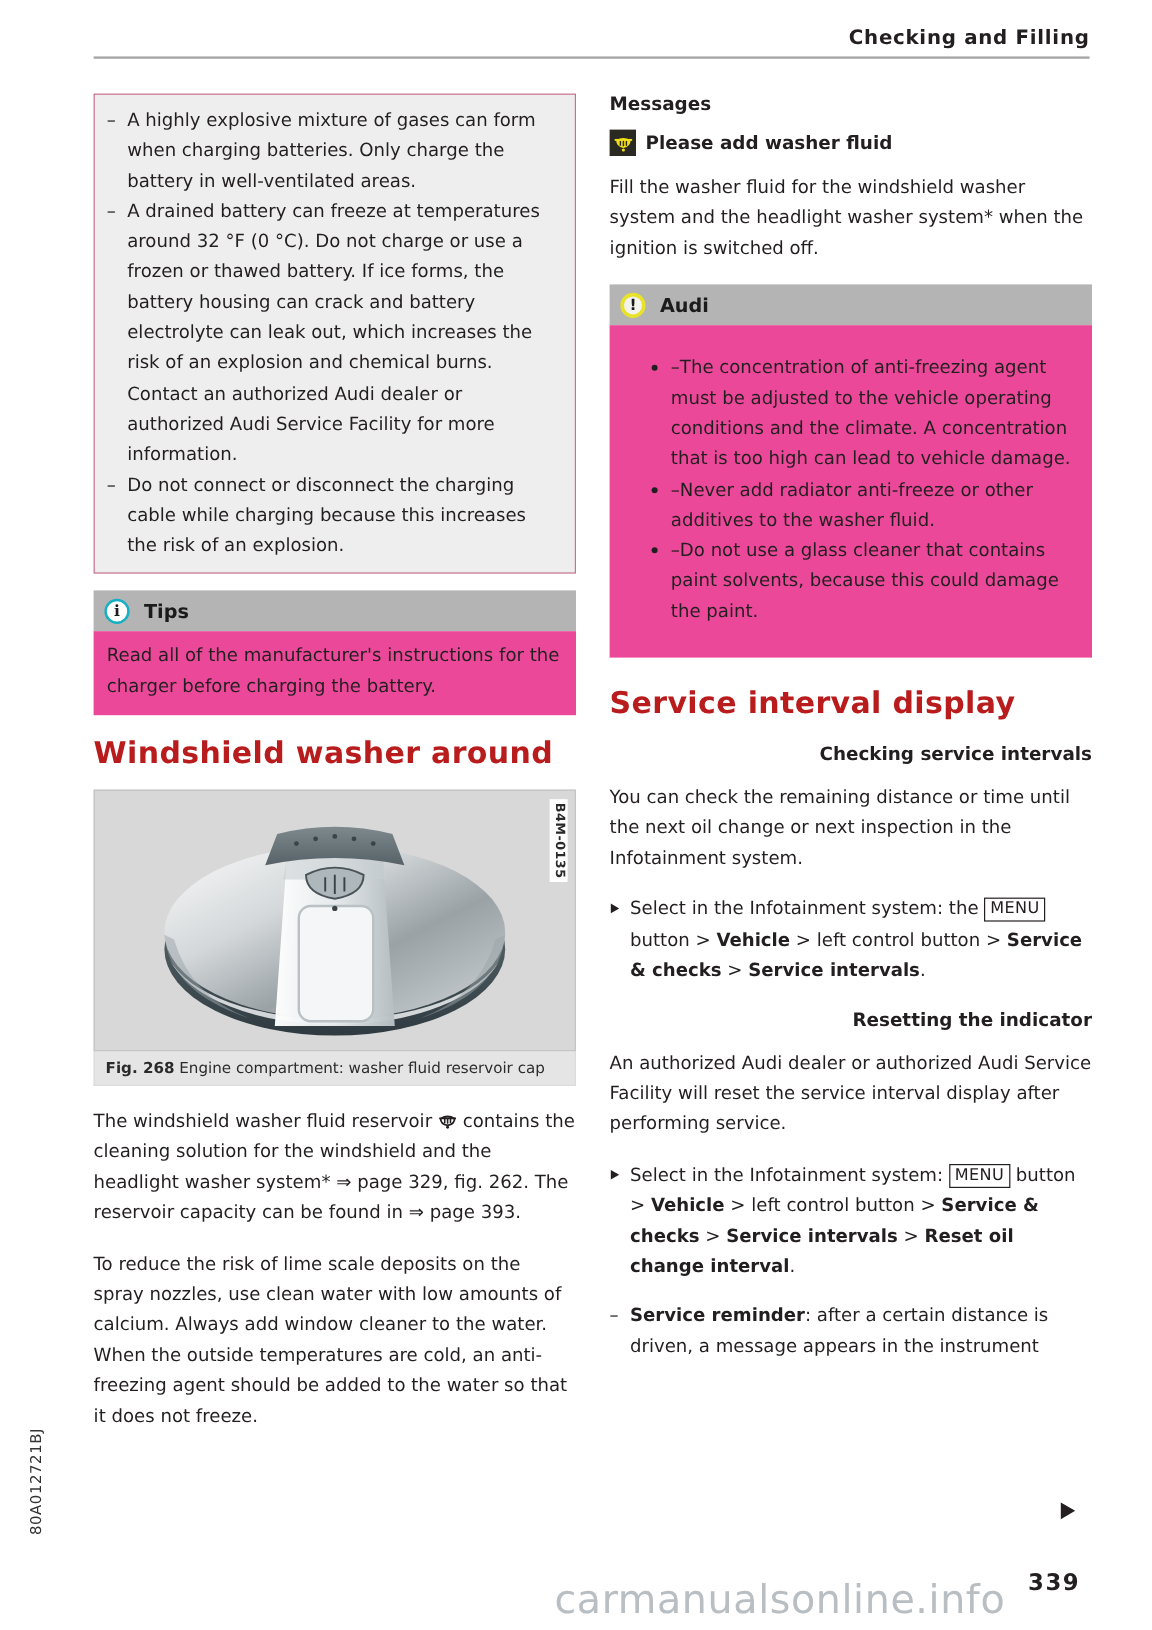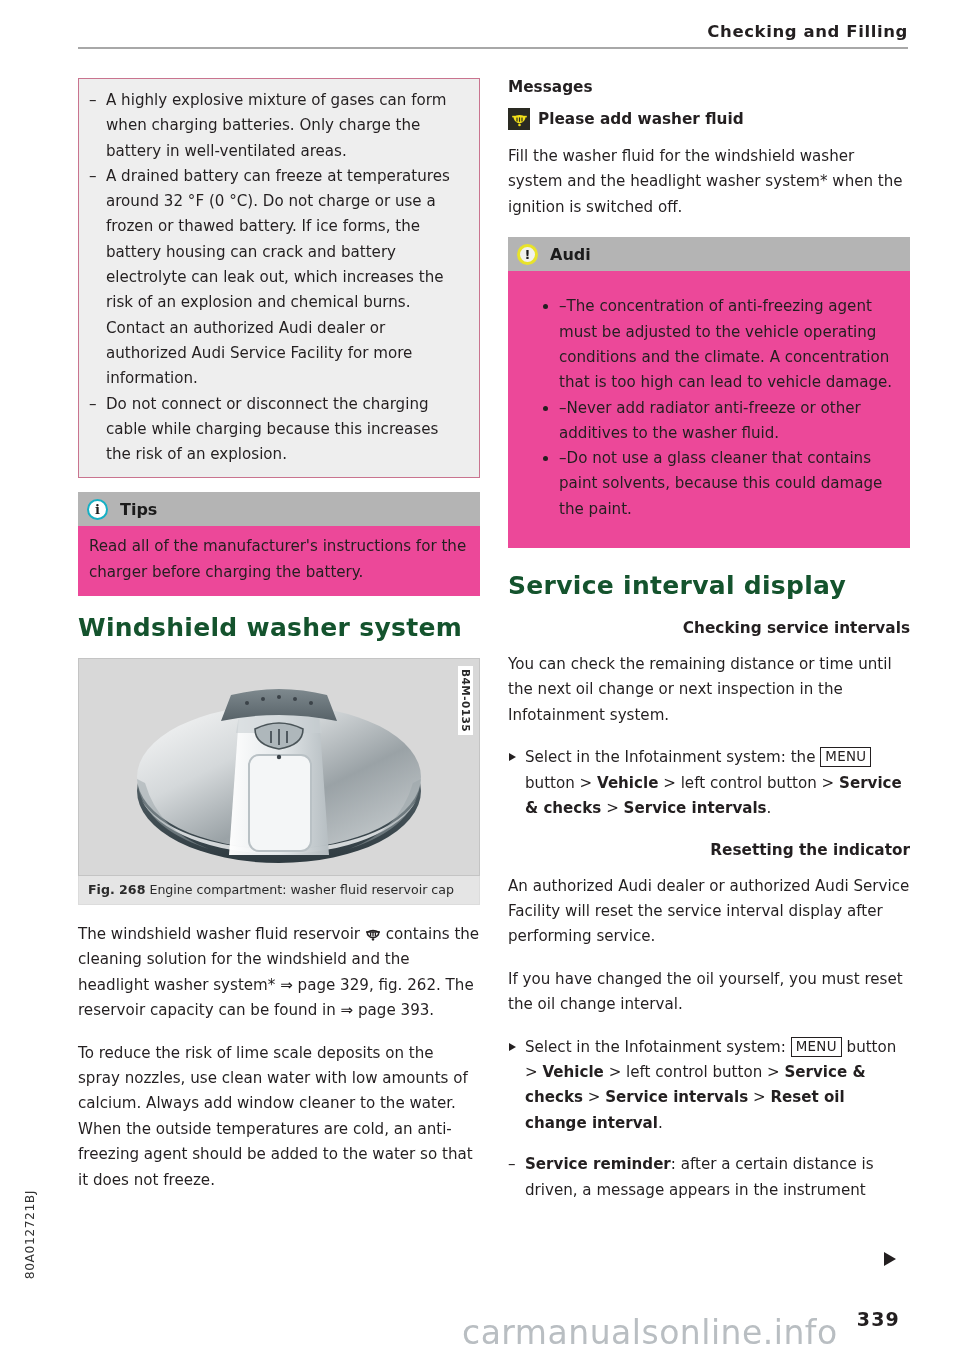--- a/index.html
+++ b/index.html
@@ -52,21 +52,21 @@
   }
   .ital { font-style: italic; }
   .bold { font-weight: bold; }
 
   h2.section {
     font-size: 25px;
     font-weight: bold;
     line-height: 32px;
     letter-spacing: .3px;
     margin: 16px 0 14px 0;
-    color: #14532d;
+    color: #b91c1c;
   }
   h3.sub {
     font-size: 15.3px;
     font-weight: bold;
     line-height: 24px;
     margin: 0 0 12px 0;
     text-align: right;
   }
   h4.msgs {
     font-size: 15.3px;
@@ -292,21 +292,21 @@
       <span class="icon-tips">
           <span>i</span>
         </span>
       <span class="label">Tips</span>
     </div>
     <div class="info-body">
       <p>Read all of the manufacturer's instructions for the charger before charging the battery.</p>
     </div>
   </div>
 
-  <h2 class="section">Windshield washer system</h2>
+  <h2 class="section">Windshield washer around</h2>
 
   <div class="figure">
     <div class="fig-img">
       <svg width="400" height="216" viewBox="0 0 400 216">
         <defs>
           <linearGradient id="capTop" x1="0" y1="0" x2="1" y2="1">
             <stop offset="0" stop-color="#fbfbfb"></stop>
             <stop offset="0.35" stop-color="#d4d8da"></stop>
             <stop offset="0.62" stop-color="#9aa2a6"></stop>
             <stop offset="1" stop-color="#cfd4d6"></stop>
@@ -419,21 +419,20 @@
   <p class="body">You can check the remaining distance or time until the next oil change or next inspection in the Infotainment system.</p>
 
   <ul class="actions">
     <li>
       <span class="tri"></span><span>Select in the Infotainment system: the </span><span class="key">MENU</span><span> button &gt; </span><span class="bold">Vehicle</span><span> &gt; left control button &gt; </span><span class="bold">Service &amp; checks</span><span> &gt; </span><span class="bold">Service intervals</span><span>.</span>
     </li>
   </ul>
 
   <h3 class="sub">Resetting the indicator</h3>
   <p class="body">An authorized Audi dealer or authorized Audi Service Facility will reset the service interval display after performing service.</p>
-  <p class="body">If you have changed the oil yourself, you must reset the oil change interval.</p>
 
   <ul class="actions">
     <li>
       <span class="tri"></span><span>Select in the Infotainment system: </span><span class="key">MENU</span><span> button &gt; </span><span class="bold">Vehicle</span><span> &gt; left control button &gt; </span><span class="bold">Service &amp; checks</span><span> &gt; </span><span class="bold">Service intervals</span><span> &gt; </span><span class="bold">Reset oil change interval</span><span>.</span>
     </li>
   </ul>
 
 
   <ul class="dashes">
     <li>

